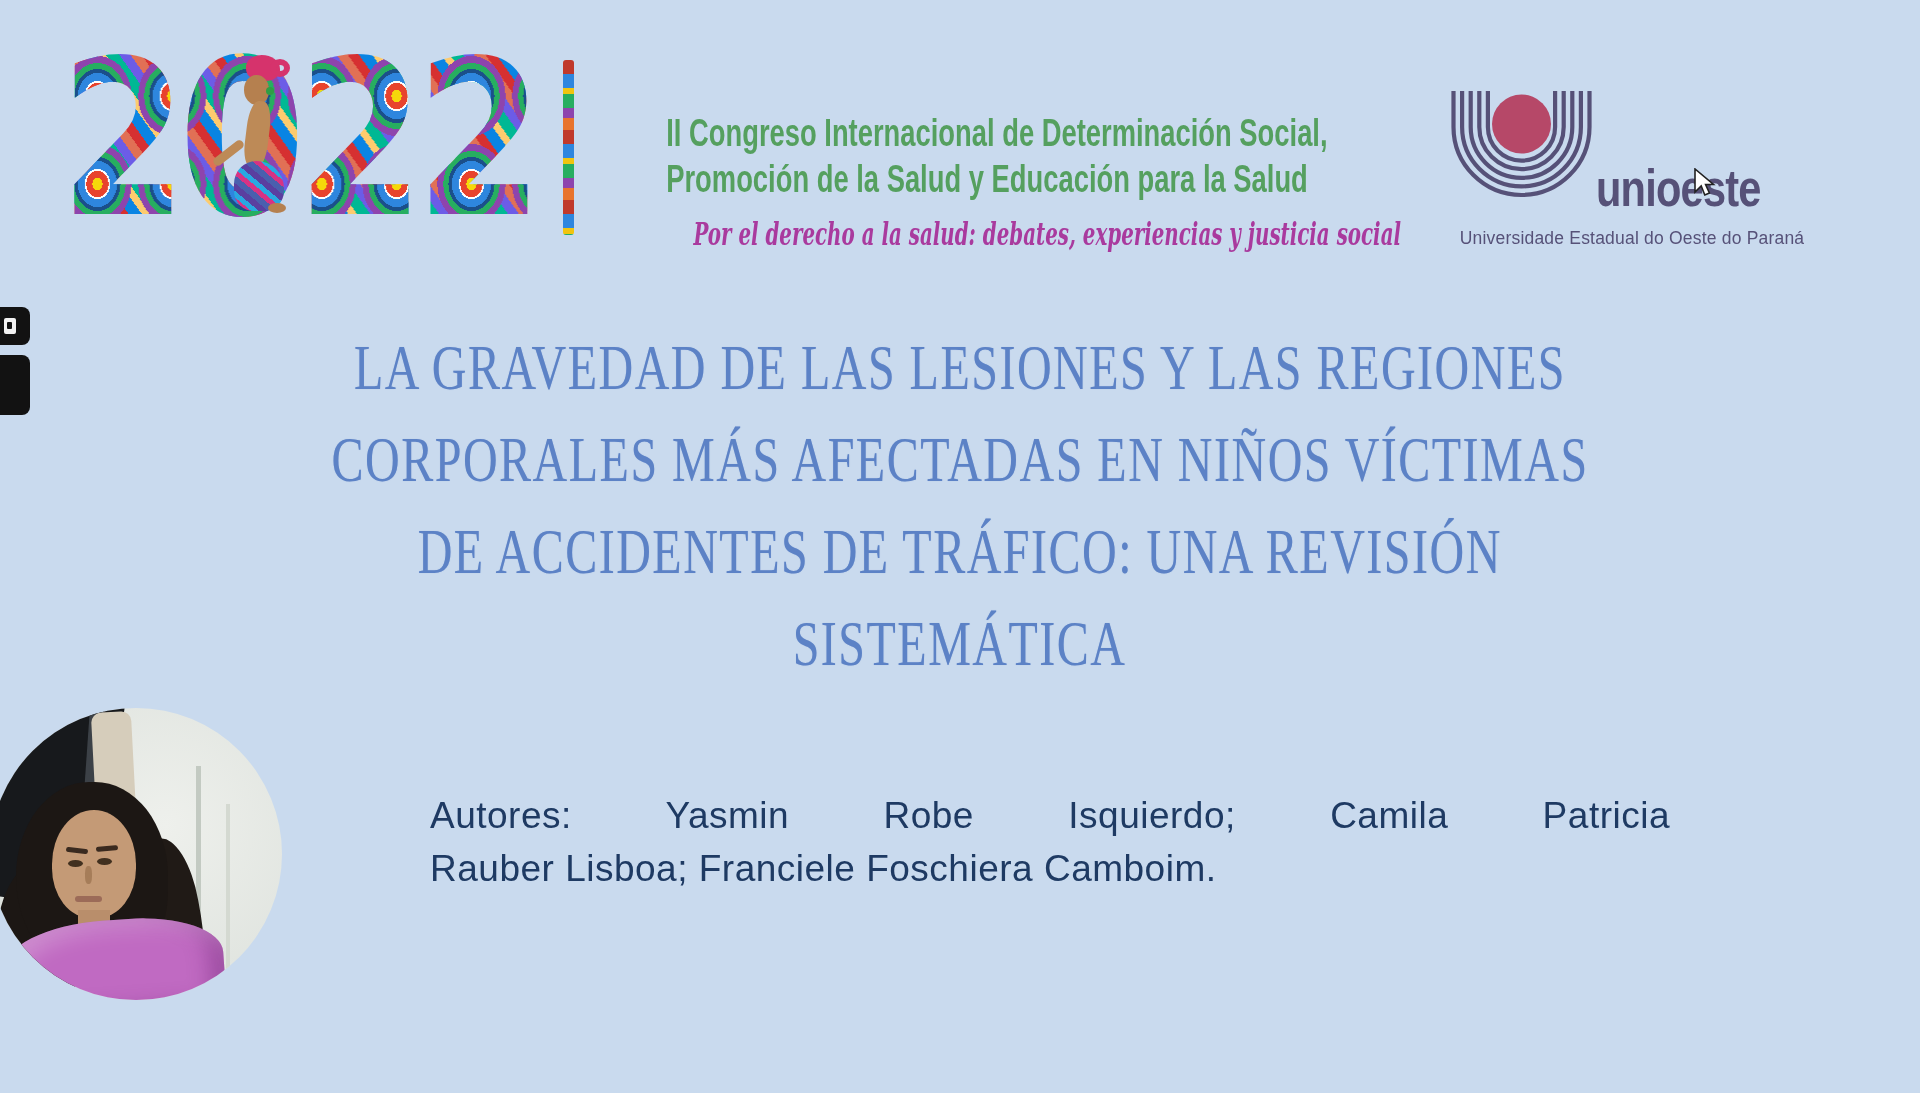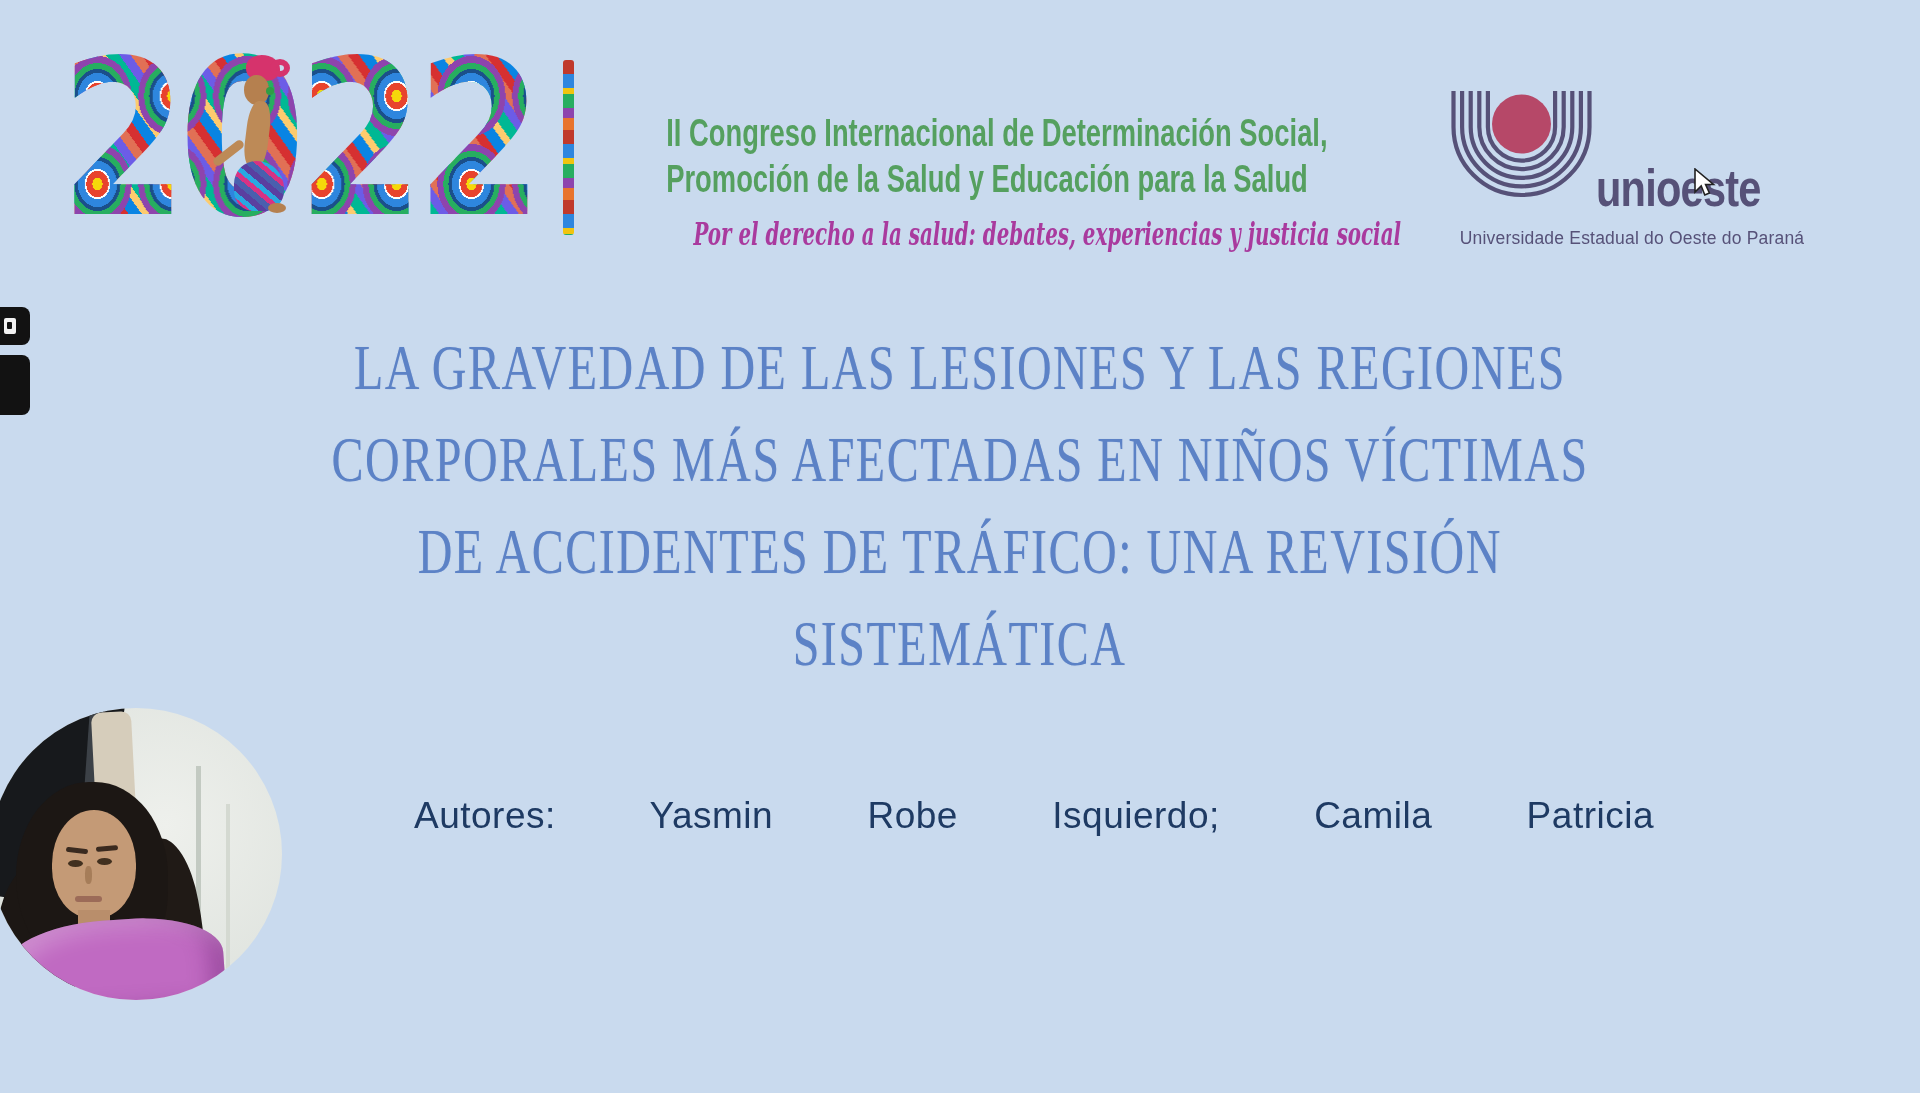--- a/index.html
+++ b/index.html
@@ -95,21 +95,21 @@
     display:inline-block;white-space:nowrap;
     font-family:"Liberation Serif", serif;
     font-size:64px;letter-spacing:2px;
     color:var(--title-blue);
     transform:scaleX(0.75);transform-origin:center;
     text-shadow:0 0 1px rgba(92,130,198,0.35);
   }
 
   
   .authors{
-    position:absolute;left:414px;top:789px;width:1240px;
+    position:absolute;left:430px;top:789px;width:1240px;
     color:var(--authors-navy);
     font-size:37px;line-height:53px;letter-spacing:0.5px;
   }
   .authors-line1{text-align:justify;text-align-last:justify;}
   .authors-line2{text-align:left;}
 
   
   .side-tab{position:absolute;left:0;background:#121212;border-radius:0 8px 8px 0;}
   .tab-small{top:307px;width:30px;height:38px;}
   .tab-large{top:355px;width:30px;height:60px;}
@@ -190,20 +190,21 @@
 
 <div class="main-title">
   <div class="title-line"><span>LA GRAVEDAD DE LAS LESIONES Y LAS REGIONES</span></div>
   <div class="title-line"><span>CORPORALES MÁS AFECTADAS EN NIÑOS VÍCTIMAS</span></div>
   <div class="title-line"><span>DE ACCIDENTES DE TRÁFICO: UNA REVISIÓN</span></div>
   <div class="title-line"><span>SISTEMÁTICA</span></div>
 </div>
 
 <div class="authors">
   <div class="authors-line1">Autores: Yasmin Robe Isquierdo; Camila Patricia</div>
+  <div class="authors-line2">Rauber Lisboa; Franciele Foschiera Camboim.</div>
 </div>
 
 <div class="side-tab tab-small">
   <div class="tab-glyph"></div>
 </div>
 <div class="side-tab tab-large"></div>
 
 <div class="webcam">
   <div class="wc wc-dark"></div>
   <div class="wc wc-dark-edge"></div>

